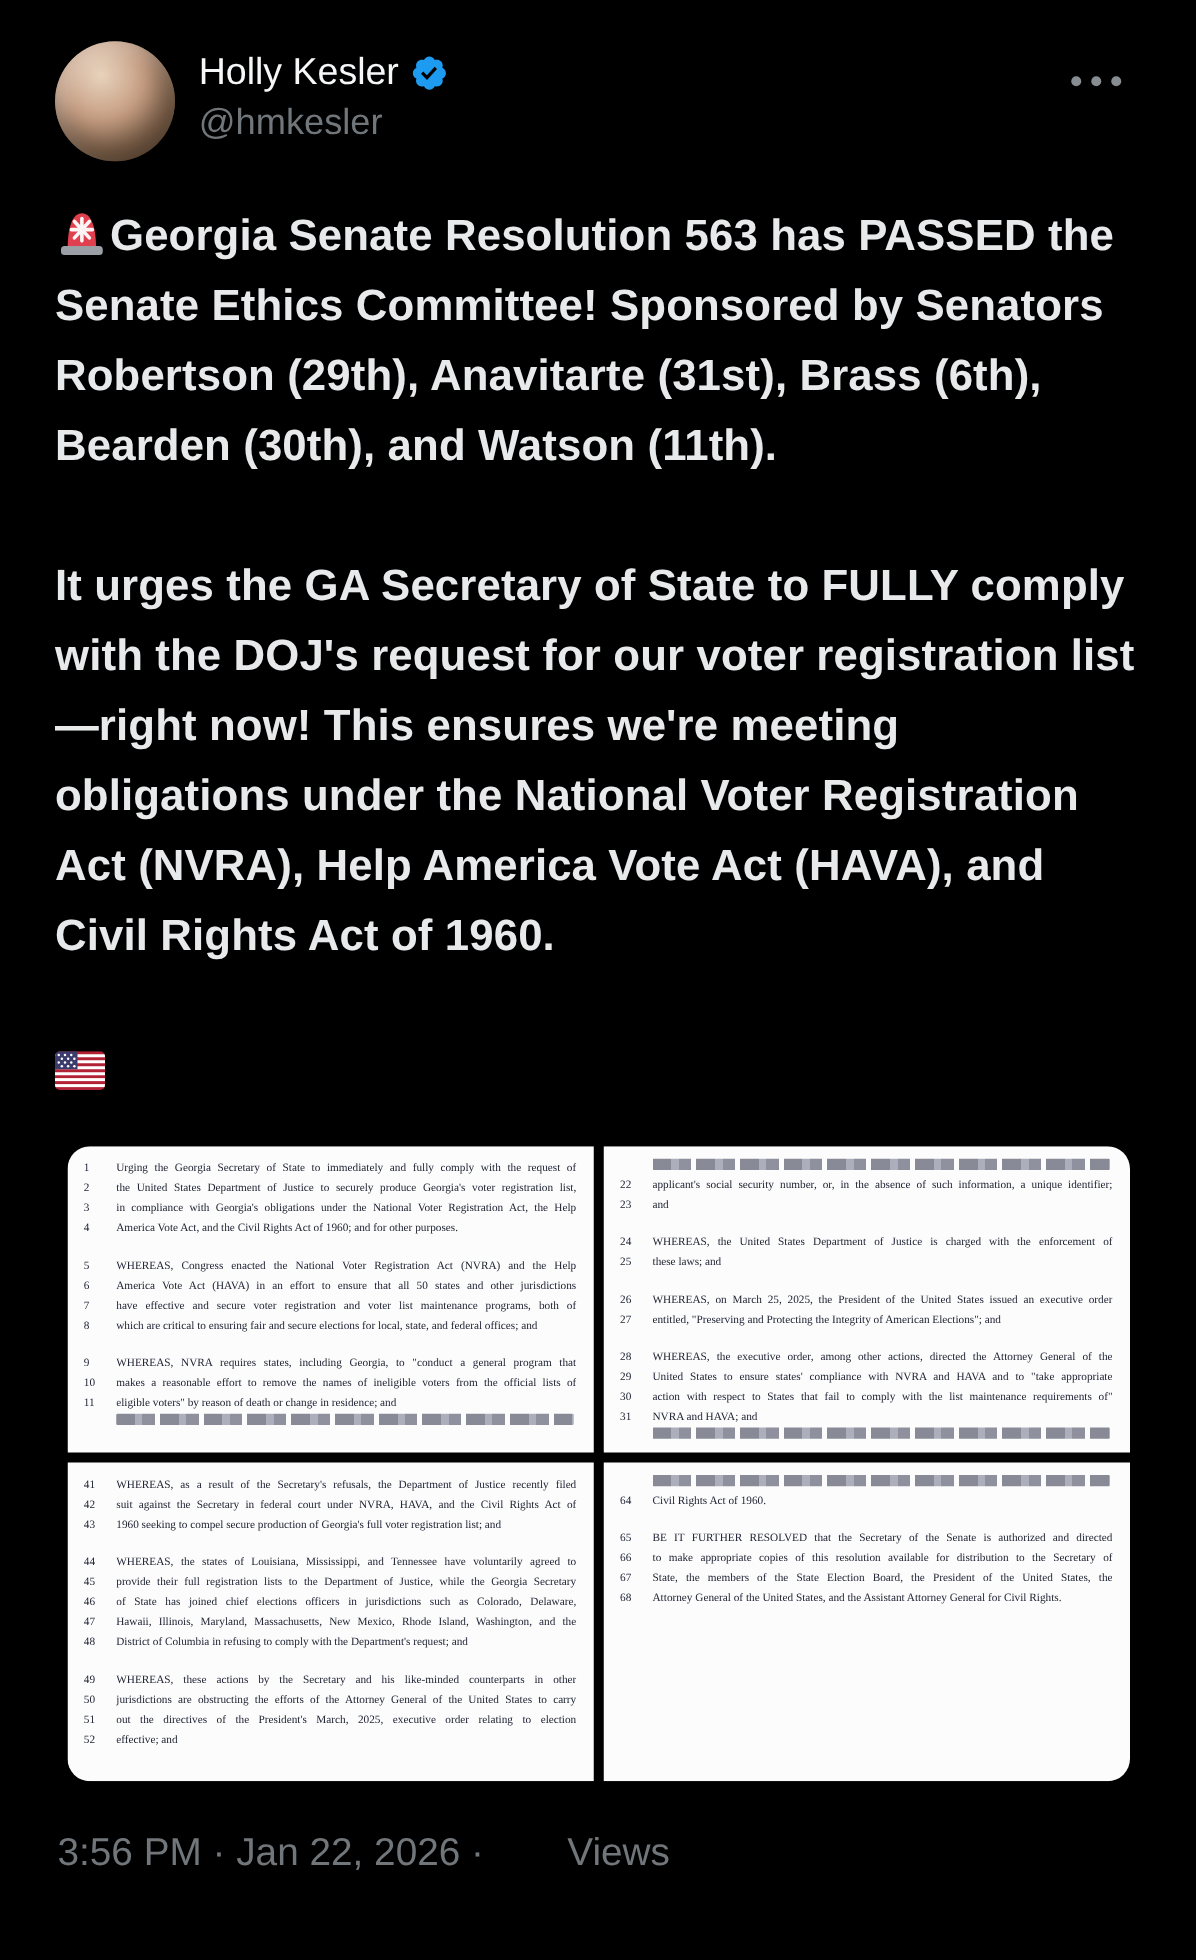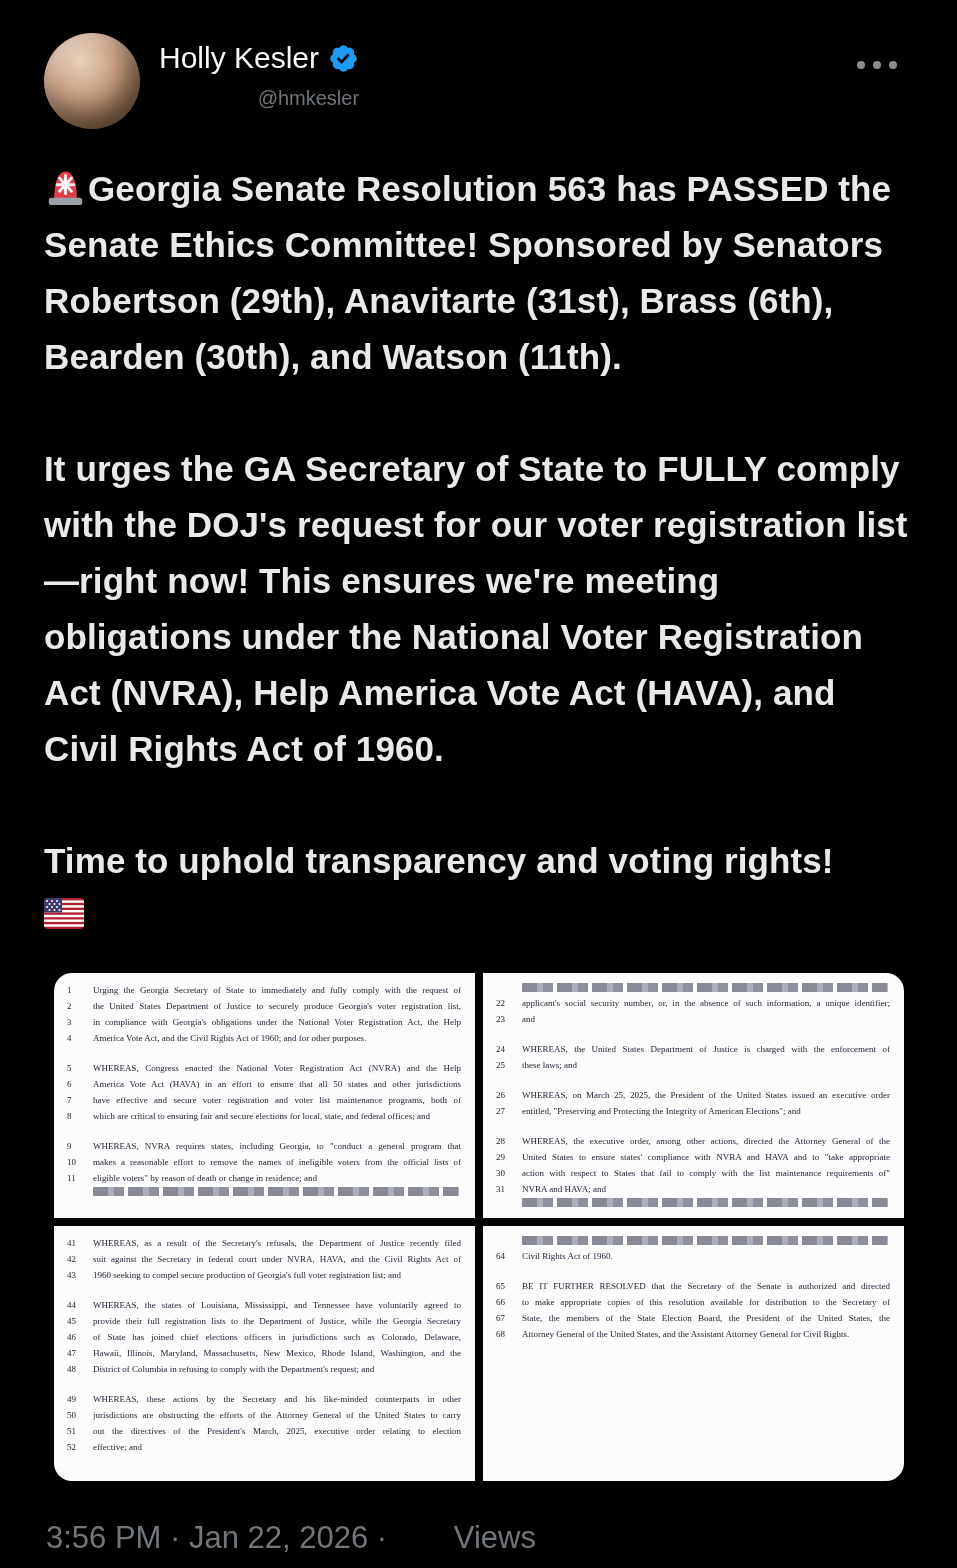--- a/index.html
+++ b/index.html
@@ -21,21 +21,21 @@
   .avatar{
     width:96px;height:96px;border-radius:50%;flex:none;
     background:
       radial-gradient(circle at 38% 28%, #e8d3bd 0%, #c79f84 38%, #8a6a52 70%, #4f3a2c 100%);
     box-shadow:inset -8px -14px 22px rgba(40,30,20,.45), inset 6px 8px 14px rgba(255,255,255,.25);
   }
   .id-block{margin-left:19px;padding-top:5px;min-width:0;}
   .name-row{display:flex;align-items:center;gap:9px;}
   .display-name{font-size:30px;font-weight:400;color:#f5f7f8;line-height:40px;}
   .verified{width:31px;height:31px;flex:none;}
-  .handle{font-size:20px;color:var(--text-secondary);line-height:38px;margin-top:1px;text-align:right;}
+  .handle{font-size:29px;color:var(--text-secondary);line-height:38px;margin-top:1px;}
   .more-btn{position:absolute;right:6px;top:22px;display:flex;gap:8px;padding:6px;cursor:pointer;}
   .more-btn span{width:8px;height:8px;border-radius:50%;background:#888d92;display:block;}
 
   
   .tweet-body{margin-top:32px;}
   .para{
     font-size:35px;line-height:56px;font-weight:700;
     color:var(--text-primary);margin:0 0 56px 0;letter-spacing:.1px;
   }
   .para.last{margin-bottom:0;}
@@ -102,21 +102,20 @@
           <path d="M13 11 L23 22"></path>
             <path d="M23 11 L13 22"></path>
         </g>
         <rect x="4" y="27.5" width="28" height="6" rx="2.4" fill="#9aa0a6"></rect>
       </svg><span>Georgia Senate Resolution 563 has PASSED the Senate Ethics Committee! Sponsored by Senators Robertson (29th), Anavitarte (31st), Brass (6th), Bearden (30th), and Watson (11th).</span>
     </p>
     <p class="para">
       <span>It urges the GA Secretary of State to FULLY comply with the DOJ's request for our voter registration list—right now! This ensures we're meeting obligations under the National Voter Registration Act (NVRA), Help America Vote Act (HAVA), and Civil Rights Act of 1960.</span>
     </p>
     <p class="para last">
-      <span>Time to uphold transparency and voting rights!</span>
       <span class="flag-line">
         <svg class="emoji-flag" viewBox="0 0 40 31" aria-hidden="true">
           <defs>
               <clipPath id="flagclip">
                 <rect x="0" y="0" width="40" height="31" rx="4"></rect>
               </clipPath>
             </defs>
           <g clip-path="url(#flagclip)">
             <rect width="40" height="31" fill="var(--flag-red)"></rect>
             <g fill="#ffffff">

